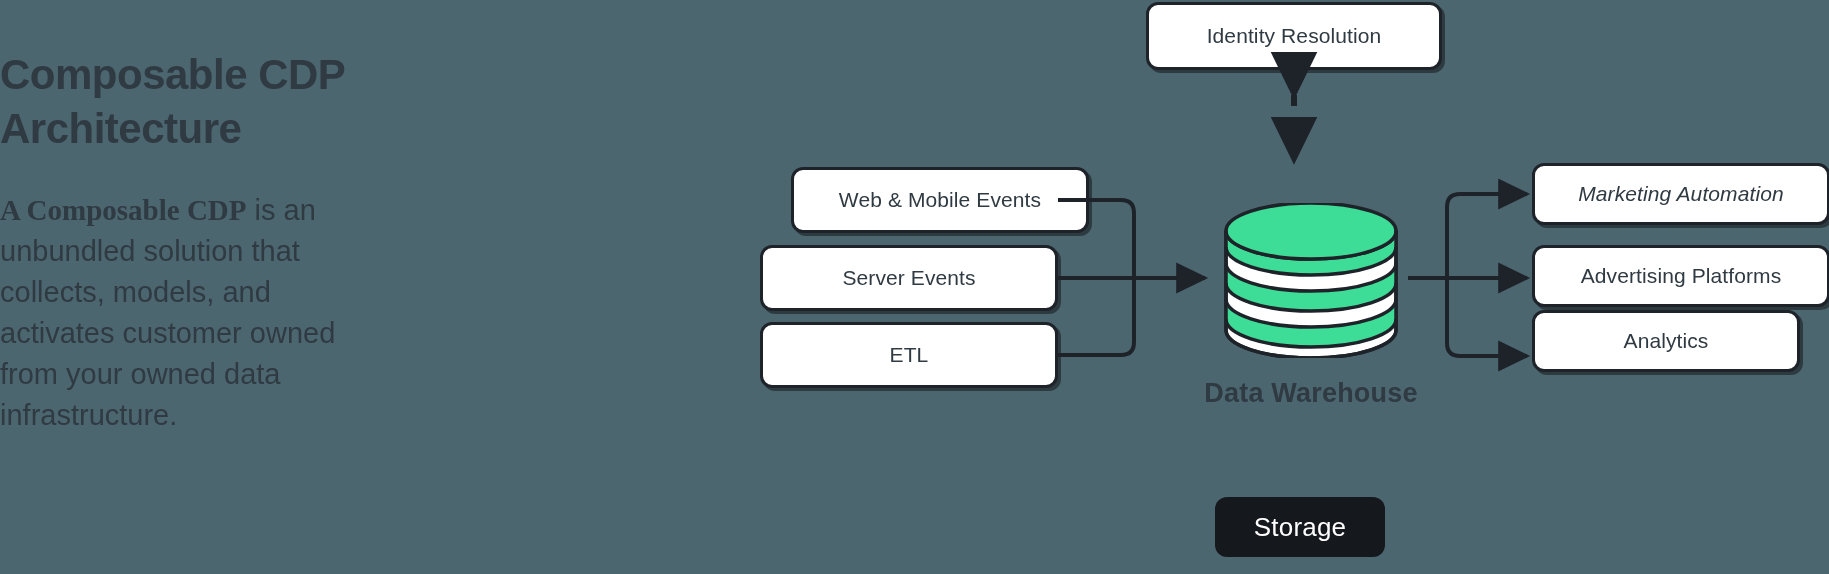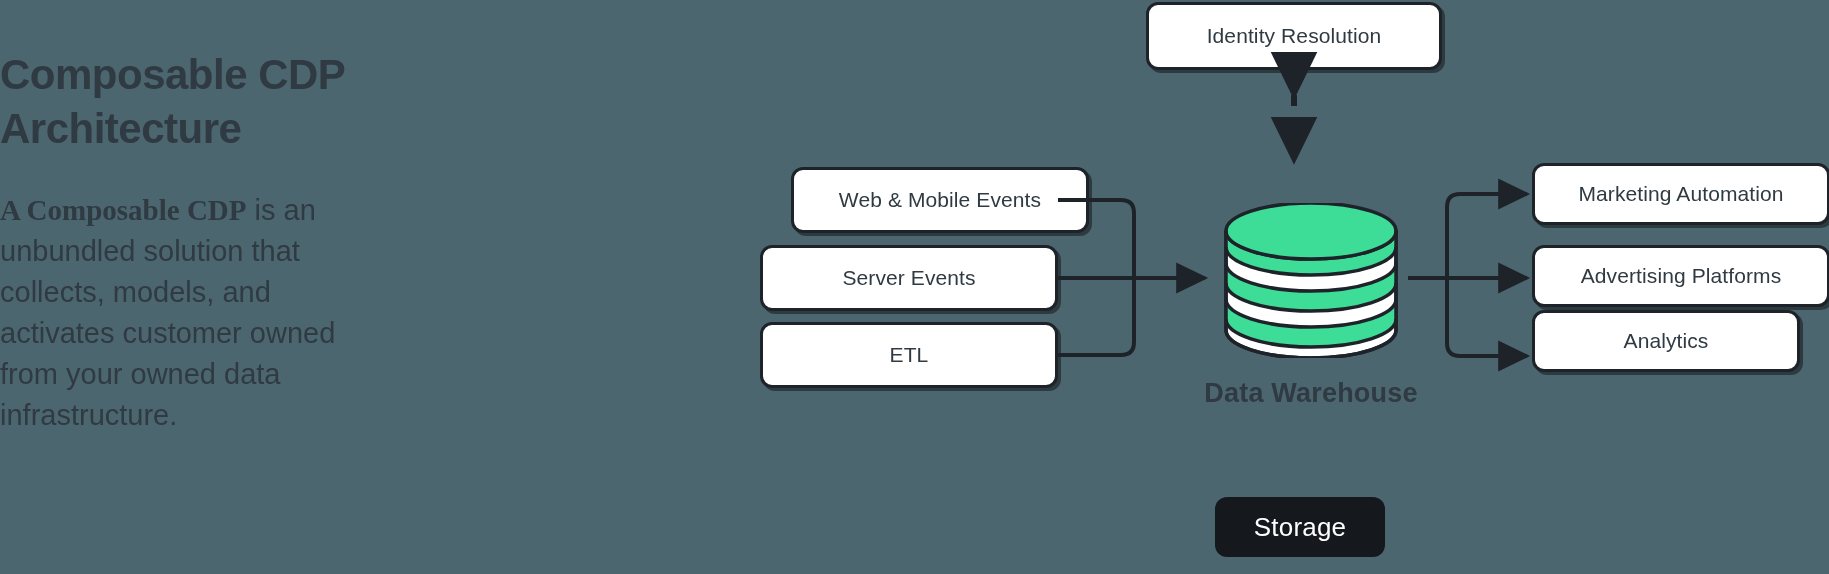--- a/index.html
+++ b/index.html
@@ -70,21 +70,21 @@
     left: 1146px; top: 2px;
     width: 296px; height: 68px;
   }
 
   
   #node-web    { left: 760px; top: 167px; width: 298px; height: 66px; margin-left: 31px; }
   #node-server { left: 760px; top: 245px; width: 298px; height: 66px; }
   #node-etl    { left: 760px; top: 322px; width: 298px; height: 66px; }
 
   
-  #node-marketing { left: 1532px; top: 163px; width: 298px; height: 62px; }
+  #node-marketing { left: 1532px; top: 163px; width: 298px; height: 62px; font-style: italic; }
   #node-ads       { left: 1532px; top: 245px; width: 298px; height: 62px; }
   #node-analytics { left: 1532px; top: 310px; width: 268px; height: 62px; }
 
   
   #warehouse-group {
     position: absolute;
     left: 1218px;
     top: 203px;
     width: 186px;
     height: 155px;

